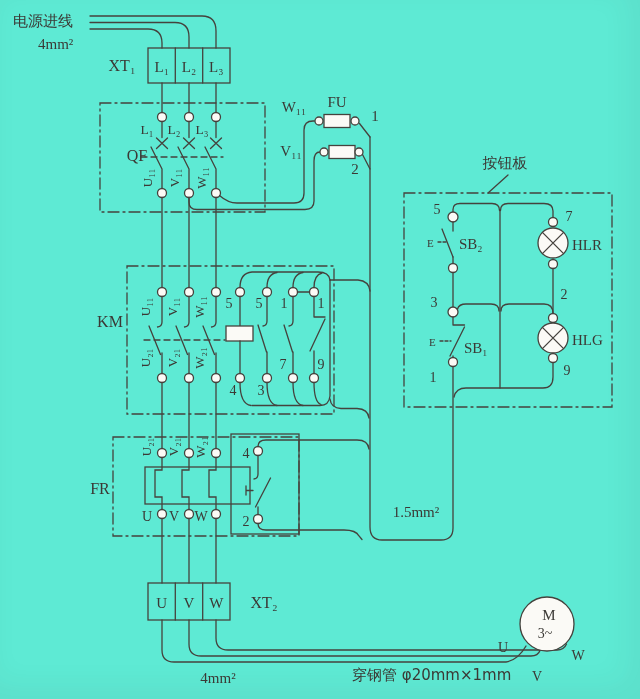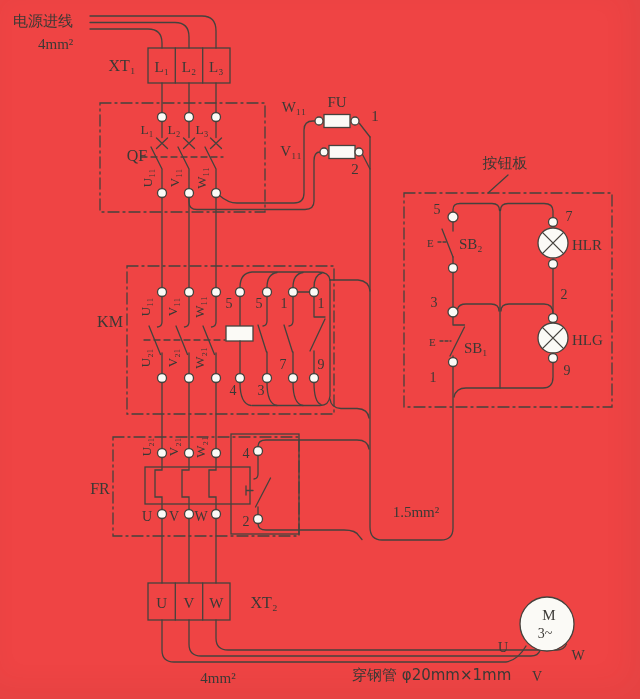--- a/index.html
+++ b/index.html
@@ -1,18 +1,18 @@
 <!DOCTYPE html>
 <html><head>
 <meta charset="utf-8">
 <style>
   html,body{margin:0;padding:0;background:#ffffff;}
   .page{
     width:640px;height:699px;position:relative;
-    background:#ef4444;
+    background:#5eead4;
     box-shadow:inset -10px -12px 30px rgba(60,55,45,0.06);
     font-family:"Liberation Serif","DejaVu Serif",serif;
     overflow:hidden;
   }
   svg{display:block;}
   text{fill:#3b3935;}
   .cjk{font-family:"DejaVu Sans","Liberation Sans",sans-serif;}
   .lat{font-family:"Liberation Serif","DejaVu Serif",serif;}
 </style>
 </head>

